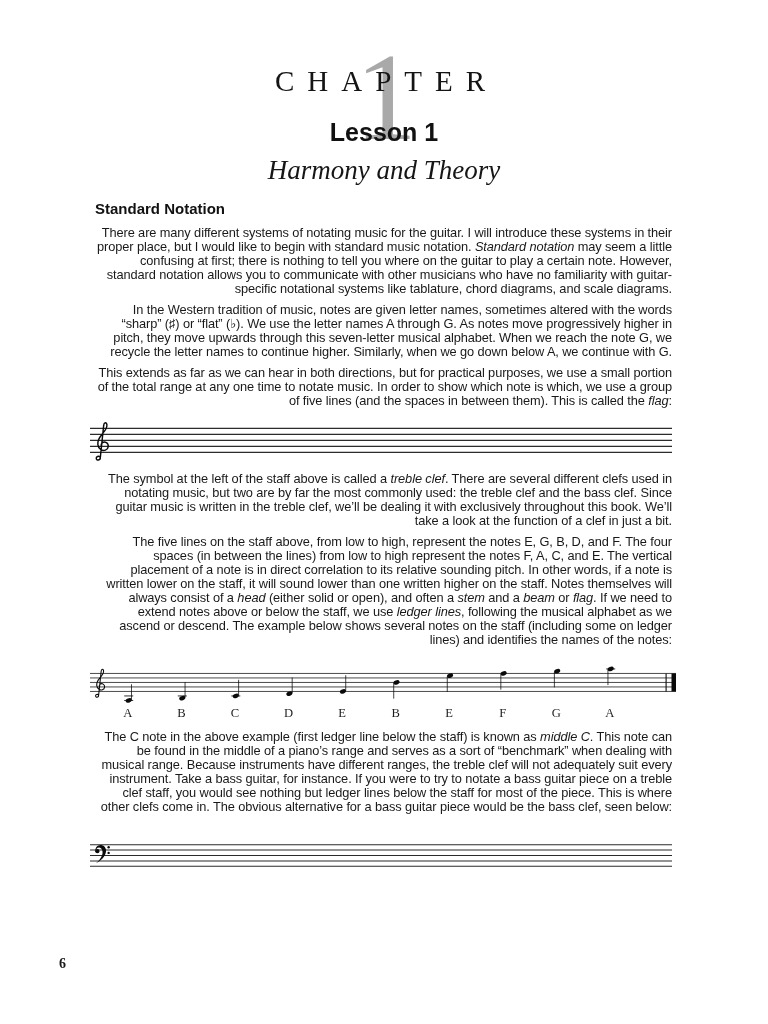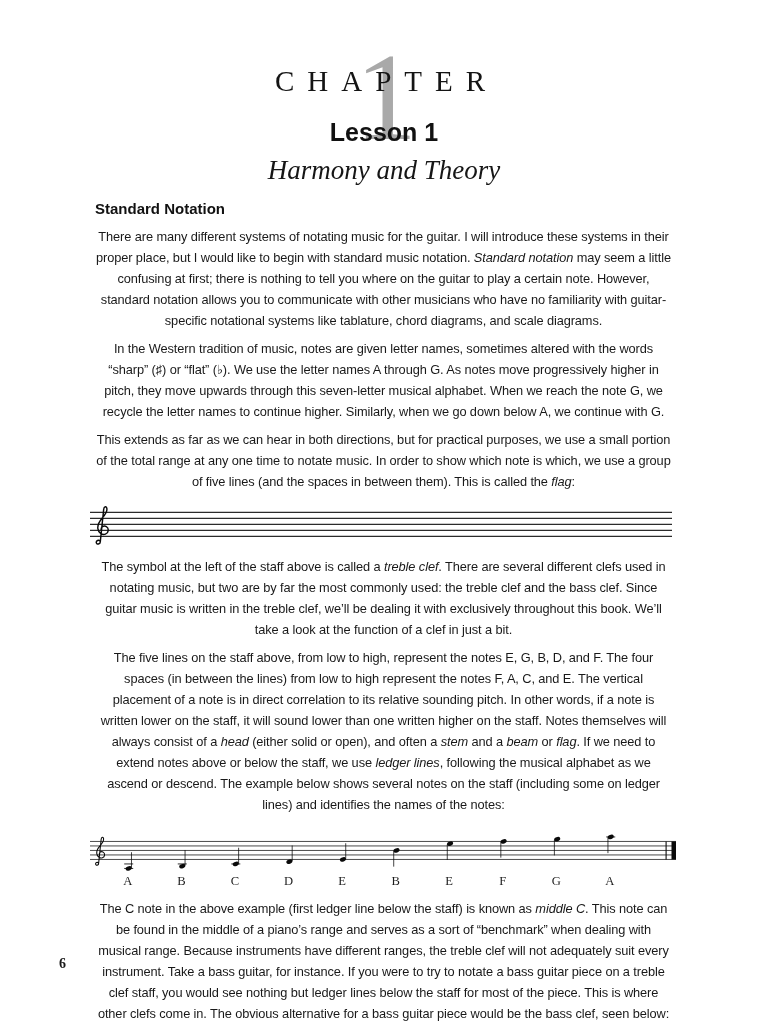--- a/index.html
+++ b/index.html
@@ -39,22 +39,22 @@
     font-style:italic;font-weight:normal;
     font-size:27px;color:#161616;
   }
   .content{margin:0 72px 0 95px;width:577px;}
   .section-heading{
     margin:14px 0 0;
     font-size:15px;font-weight:bold;color:#111;
   }
   .content p{
     margin:7px 0 0;
-    font-size:12.8px;line-height:21px;letter-spacing:-0.1px;
-    text-align:center;
+    font-size:12.8px;line-height:14px;letter-spacing:-0.1px;
+    text-align:right;
   }
   .content p.first{margin-top:9px;}
   .content p em{font-style:italic;}
   .figure{line-height:0;}
   .fig0{margin:10px 0 8px -5px;}
   .fig1{margin:12px 0 5px -5px;}
   .fig2{margin:28px 0 0 -5px;}
   .page-number{
     position:absolute;left:59px;top:956px;
     font-family:"Liberation Serif",serif;

